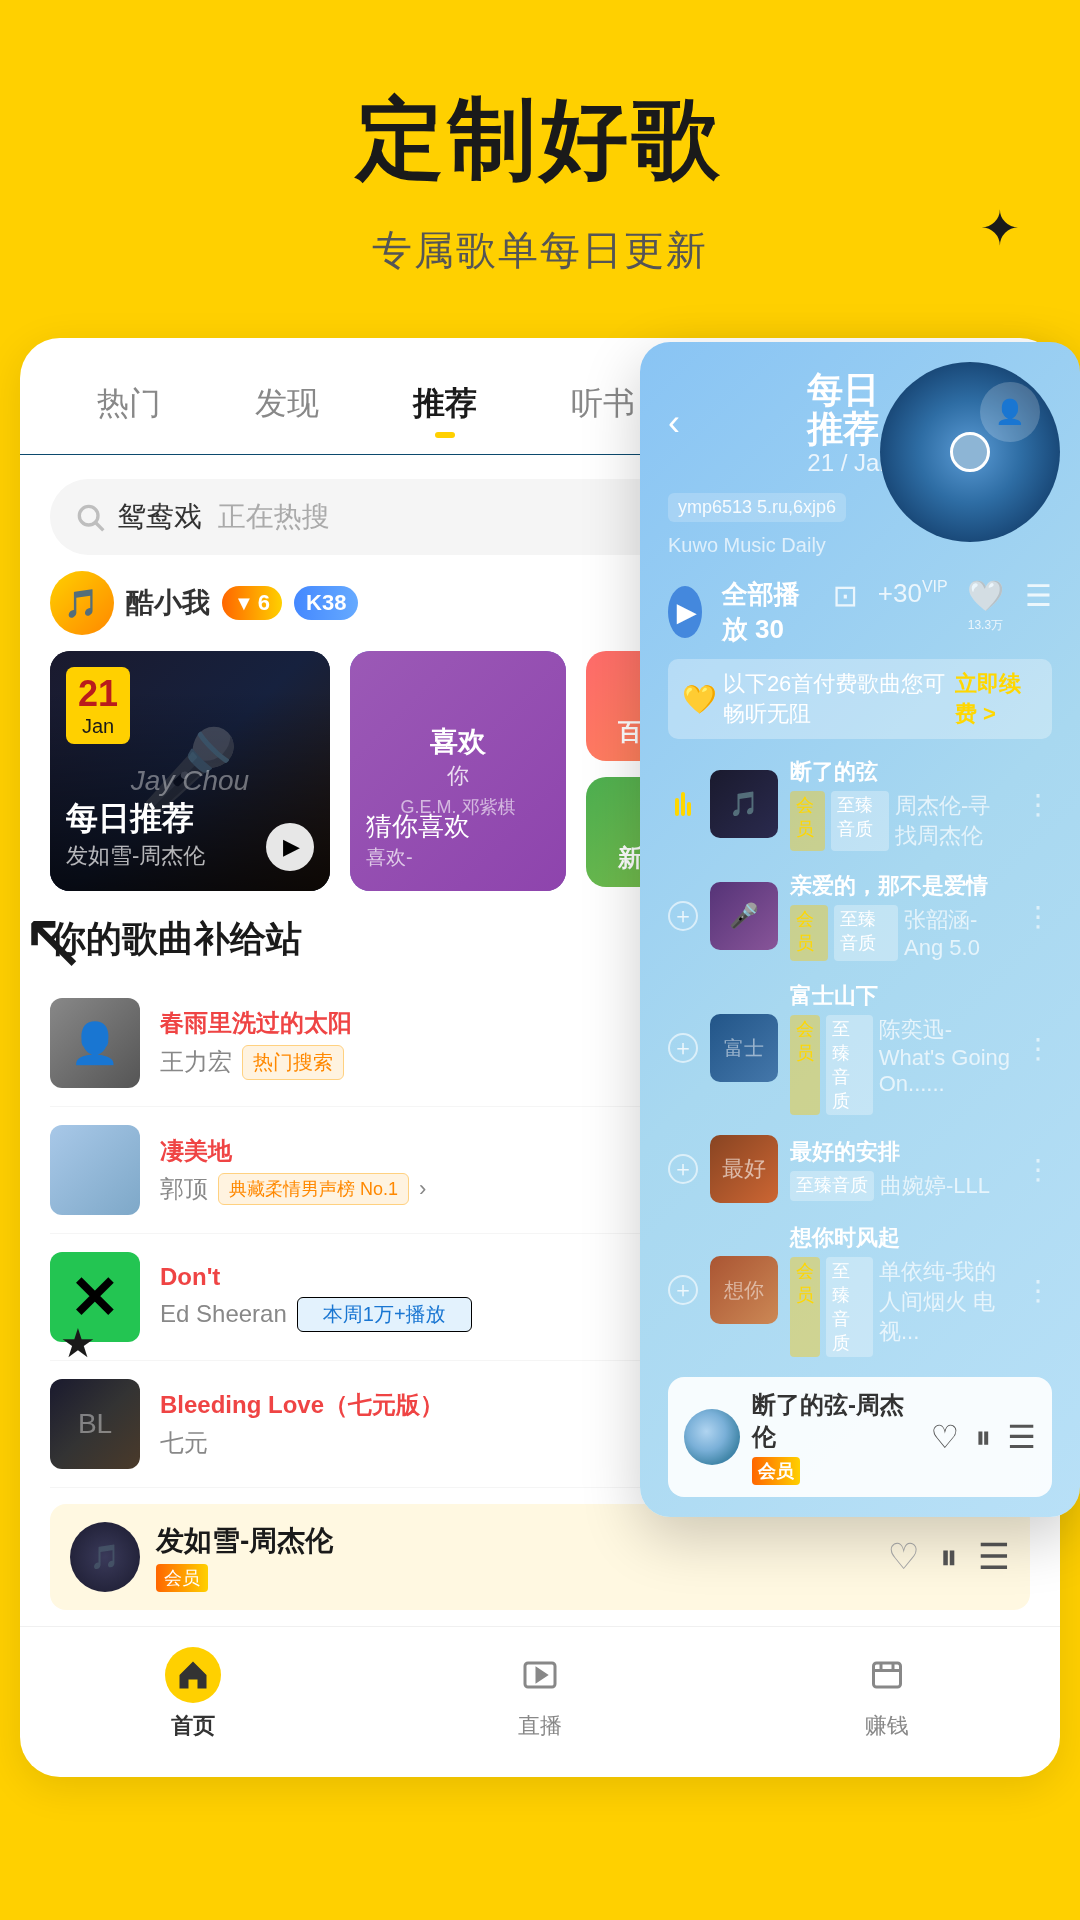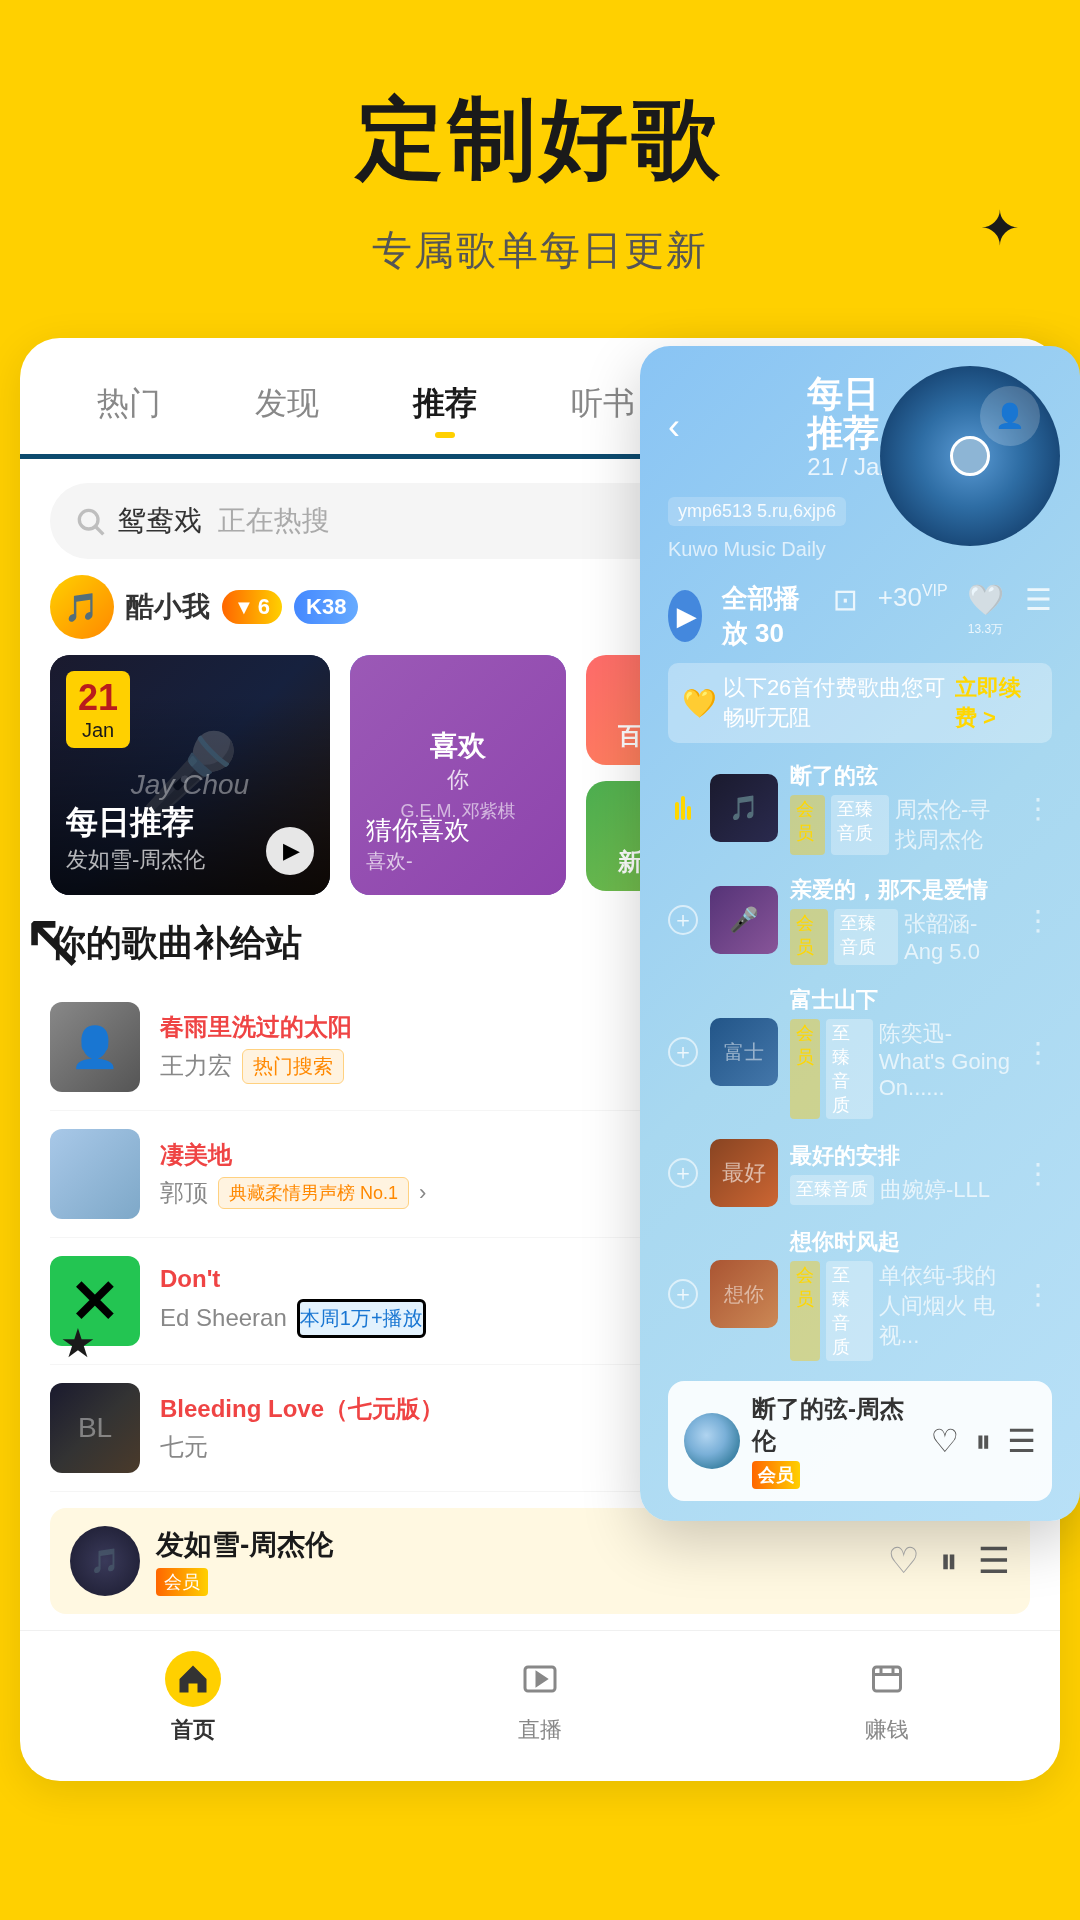--- a/index.html
+++ b/index.html
@@ -70,21 +70,21 @@
       position: relative;
       z-index: 2;
       box-shadow: 0 10px 40px rgba(0,0,0,0.1);
     }
 
     
     .nav-tabs {
       display: flex;
       justify-content: space-around;
       padding: 36px 30px 20px;
-      border-bottom: 5px solid #0c4a6e;
+      border-bottom: 1px solid #0c4a6e;
     }
     .nav-tab {
       font-size: 32px;
       color: #888;
       padding: 8px 4px;
       position: relative;
       cursor: pointer;
     }
     .nav-tab.active {
       color: #1a1a1a;
@@ -372,23 +372,23 @@
       color: #FF8800;
       font-size: 20px;
       padding: 3px 10px;
       border-radius: 6px;
       border: 1px solid #FFD180;
     }
     .song-tag-blue {
       background: #E3F2FD;
       color: #1976D2;
       font-size: 20px;
-      padding: 3px 0;
+      padding: 3px 25px;
       border-radius: 6px;
-      border: 3px solid #000000;
+      border: 1px solid #000000;
     }
     .song-tag-arrow {
       color: #888;
       font-size: 22px;
     }
 
     
     .now-playing-bar {
       background: #FFF8E1;
       margin: 16px 30px;

